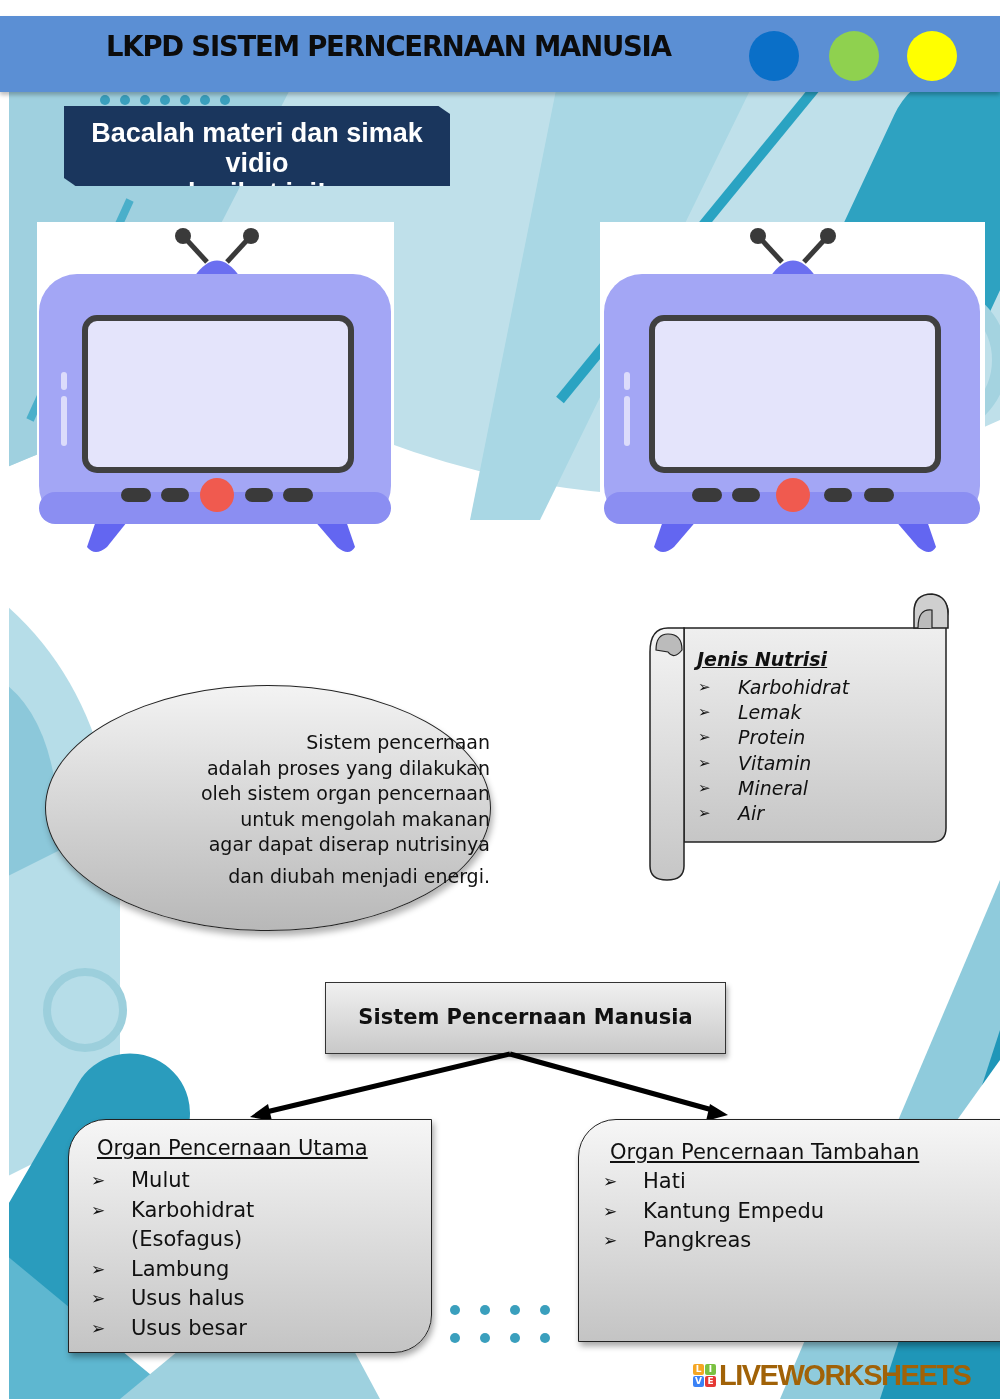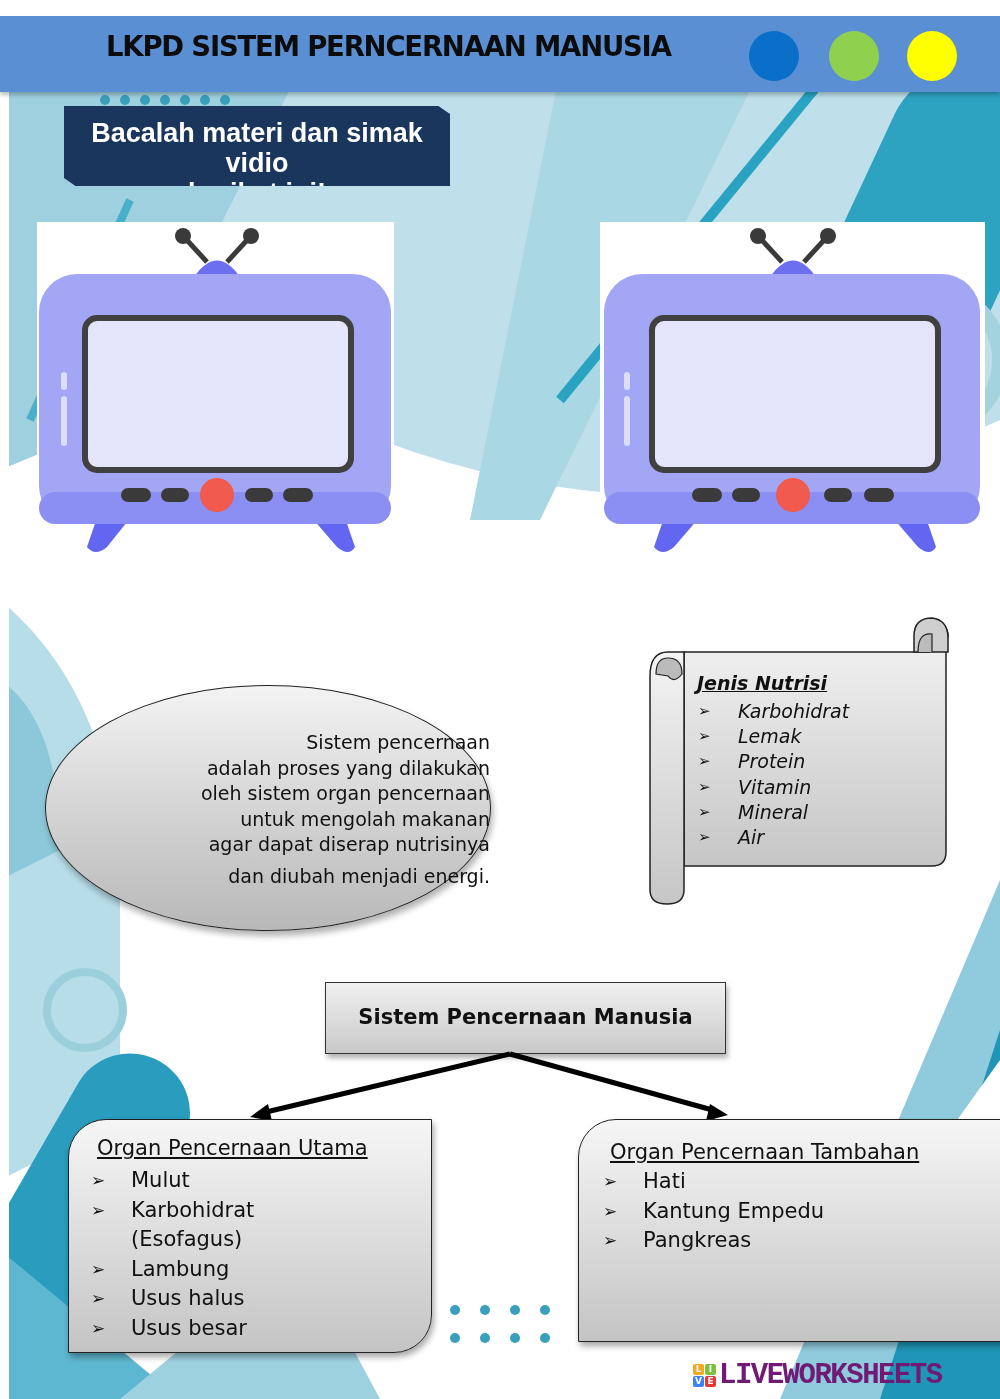--- a/index.html
+++ b/index.html
@@ -18,21 +18,21 @@
 
   .instruction { position: absolute; left: 64px; top: 106px; width: 386px; height: 80px; background: #1a365d; box-shadow: 3px 6px 8px rgba(0,0,0,0.35);
     clip-path: polygon(0 0, 97% 0, 100% 10%, 100% 100%, 3% 100%, 0 90%); }
   .instruction-text { position: absolute; left: 0; top: 12px; width: 100%; text-align: center; color: #fff; font-family: "Liberation Sans", sans-serif; font-weight: bold; font-size: 27px; line-height: 30px; }
 
   .tv-frame { position: absolute; top: 222px; height: 338px; background: #fff; }
   .tv-frame.left { left: 37px; width: 357px; }
   .tv-frame.right { left: 600px; width: 385px; }
   .tv-frame svg { width: 100%; height: 100%; display: block; }
 
-  .scroll { position: absolute; left: 646px; top: 616px; width: 305px; height: 290px; }
+  .scroll { position: absolute; left: 646px; top: 592px; width: 305px; height: 290px; }
   .scroll svg { position: absolute; left: 0; top: 0; }
   .scroll-title { position: absolute; left: 51px; top: 56px; font-family: "DejaVu Sans", sans-serif; font-weight: bold; font-size: 19px; text-decoration: underline; color: #111; font-style: italic; }
   .scroll-list { position: absolute; left: 52px; top: 82px; list-style: none; }
   .scroll-list li { height: 25.3px; font-family: "DejaVu Sans", sans-serif; font-size: 19px; color: #111; display: flex; align-items: center; font-style: italic; }
   .scroll-list .arrow { width: 40px; font-size: 15px; font-style: normal; }
 
   .ellipse { position: absolute; left: 45px; top: 685px; width: 446px; height: 246px; border-radius: 50%; border: 1.5px solid #222;
     background: linear-gradient(#f3f3f3, #cfcfcf 60%, #b8b8b8); box-shadow: 2px 5px 6px rgba(0,0,0,0.3); }
   .ellipse-text { position: absolute; left: 0; top: 44px; width: 100%; text-align: right; font-family: "DejaVu Sans", sans-serif; font-size: 19px; line-height: 25.5px; color: #111; }
 
@@ -52,21 +52,21 @@
   .organ-list { position: absolute; list-style: none; }
   .organ-box.main .organ-list { left: 22px; top: 46px; }
   .organ-box.extra .organ-list { left: 24px; top: 47px; }
   .organ-list li { display: flex; align-items: flex-start; font-family: "DejaVu Sans", sans-serif; font-size: 21px; line-height: 29.5px; color: #111; }
   .organ-list .arrow { width: 40px; flex: 0 0 40px; font-size: 17px; }
   .organ-list .txt { width: 220px; }
 
   .brand { position: absolute; left: 693px; top: 1358px; height: 34px; display: flex; align-items: center; }
   .brand-logo { display: grid; grid-template-columns: 11px 11px; grid-template-rows: 11px 11px; gap: 1px; margin-right: 3px; }
   .brand-logo span { font-family: "DejaVu Sans", sans-serif; font-weight: bold; font-size: 9px; color: #fff; text-align: center; line-height: 11px; border-radius: 2px; }
-  .brand-text { font-family: Liberation Mono, monospace; font-weight: bold; font-size: 29px; letter-spacing: -1.5px; color: #701a75; }
+  .brand-text { font-family: Liberation Sans, sans-serif; font-weight: bold; font-size: 29px; letter-spacing: -1.5px; color: #a16207; }
 </style>
 </head>
 <body>
 
 <div class="page">
 
   <svg class="bg" viewBox="0 0 1000 1399" preserveAspectRatio="none">
     <rect x="0" y="0" width="1000" height="1399" fill="#ffffff"></rect>
     <path d="M0 70 L1000 70 L1000 420 Q700 560 380 440 Q200 380 0 470 Z" fill="#bfe0ea"></path>
     <path d="M0 70 L300 70 L120 420 L0 470 Z" fill="#9fd0df"></path>

